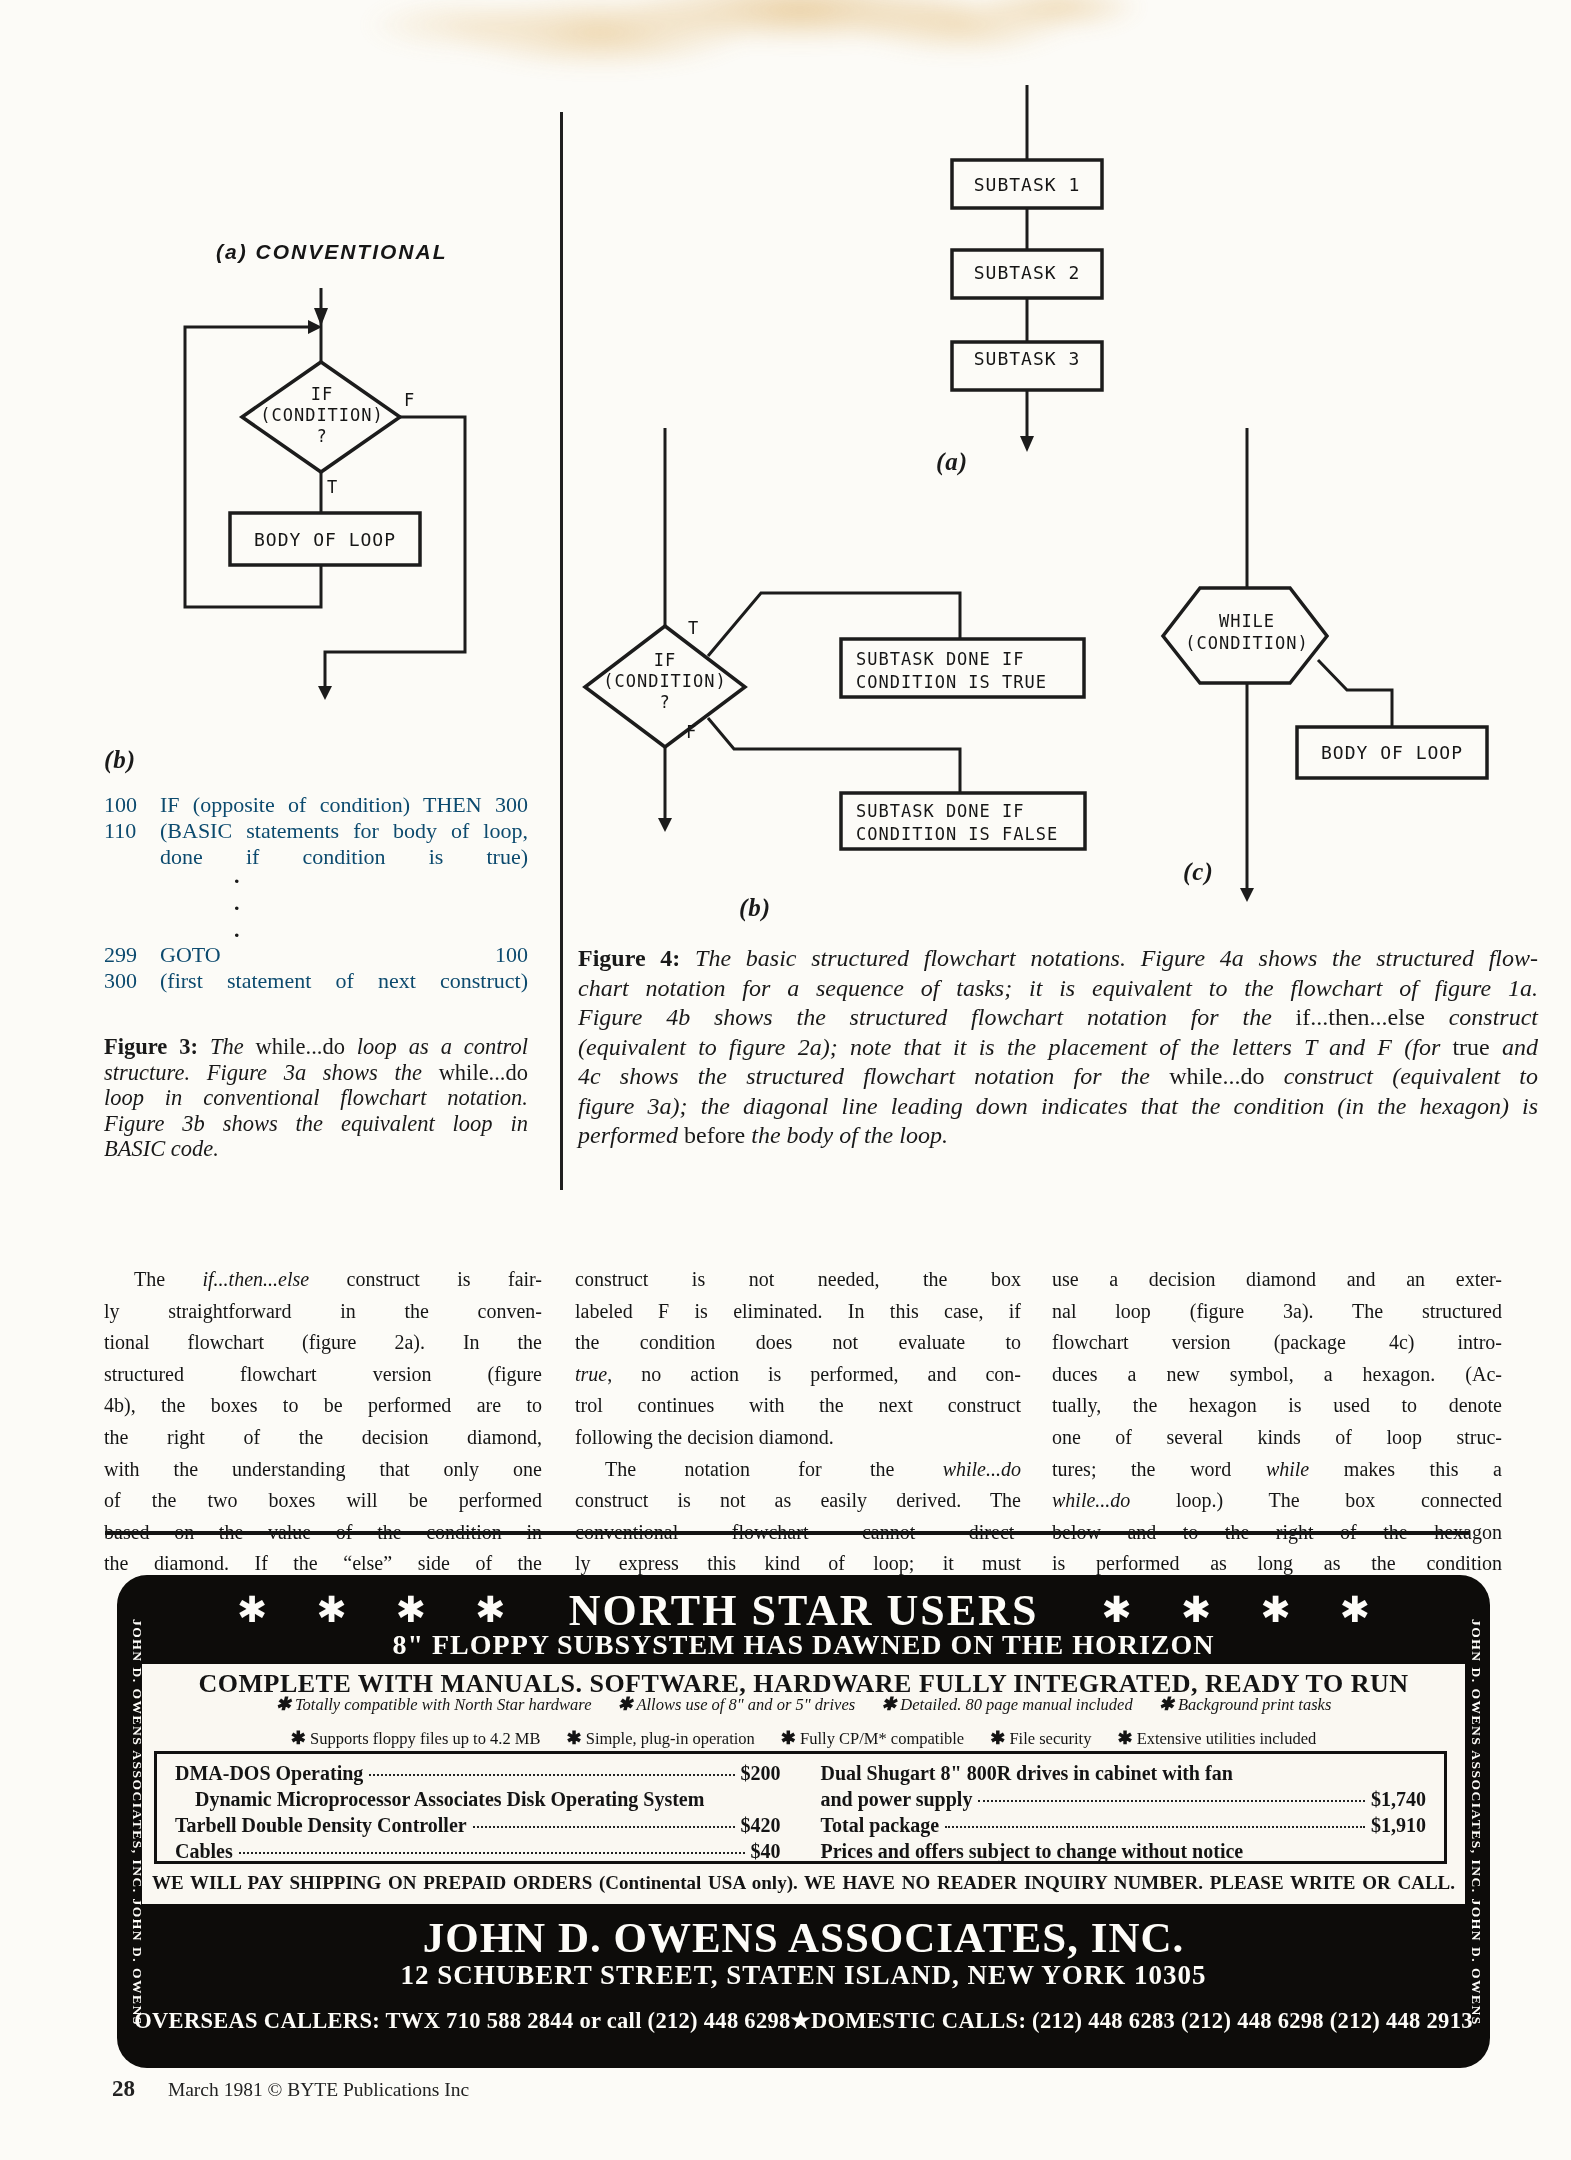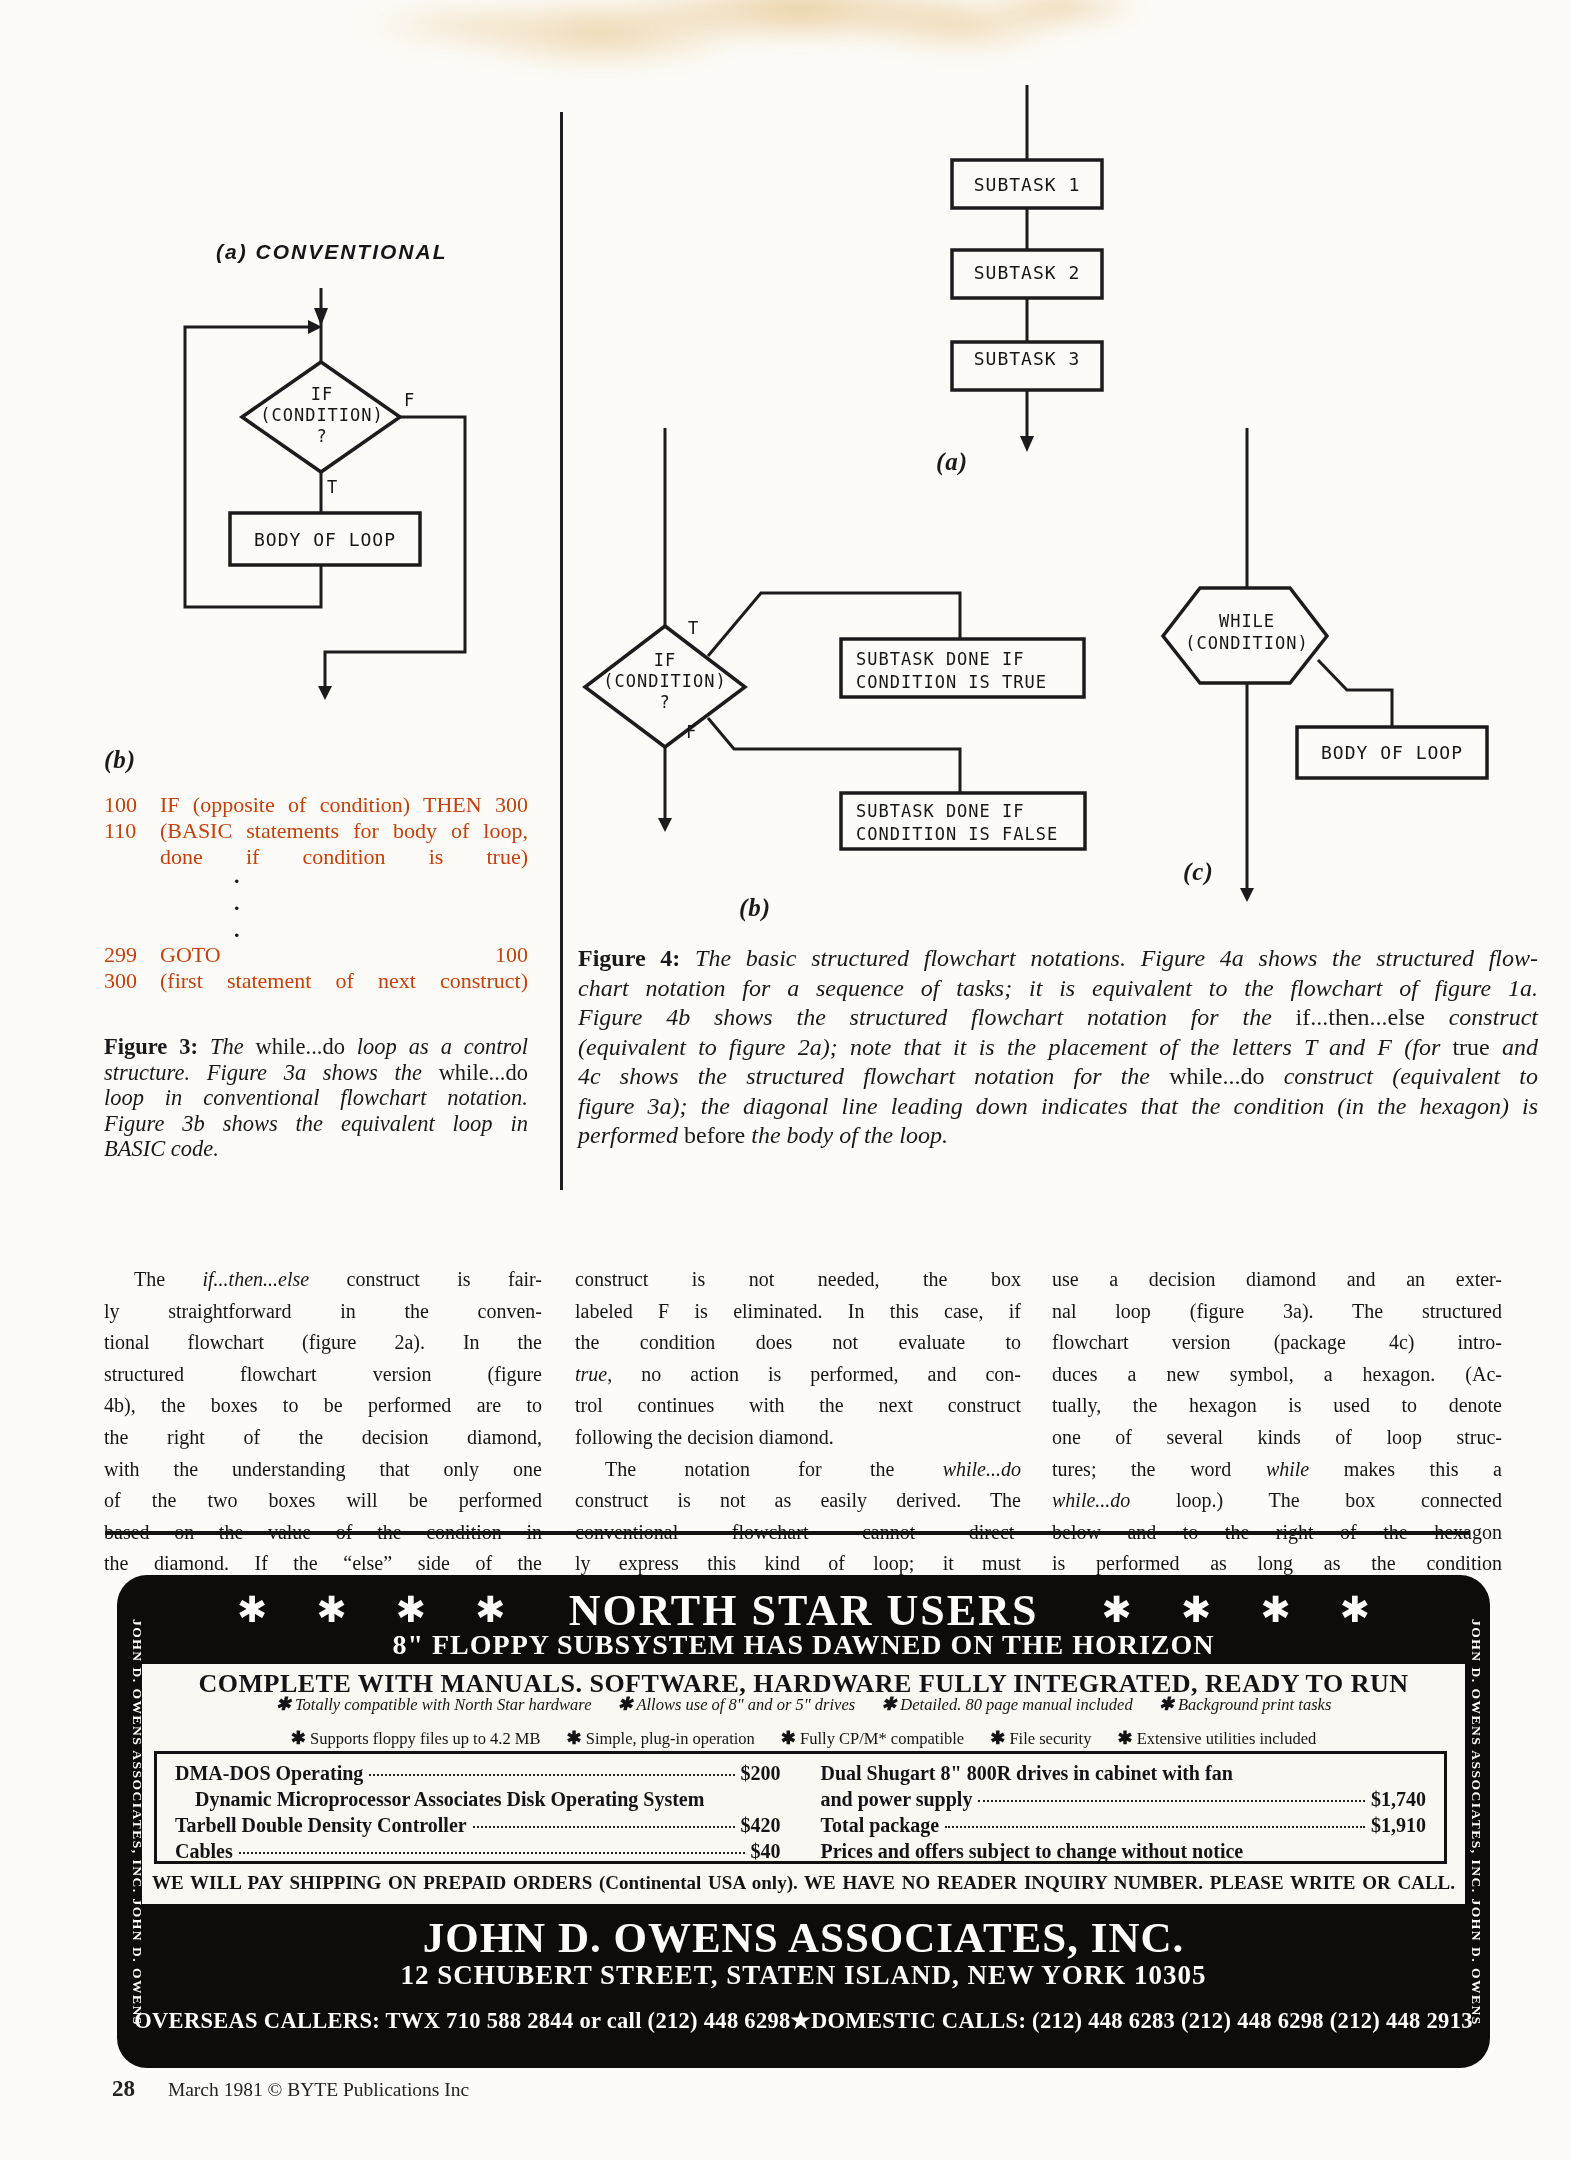--- a/index.html
+++ b/index.html
@@ -22,21 +22,21 @@
   .st{stroke:#1c1c1c;stroke-width:3;fill:none;}
   .bx{stroke:#1c1c1c;stroke-width:3.5;fill:#fcfbf7;}
   .ah{fill:#1c1c1c;stroke:none;}
 
   .flow-label{position:absolute;font-family:"DejaVu Sans Mono",monospace;color:#161616;letter-spacing:1px;}
   .center-label{display:flex;align-items:center;justify-content:center;text-align:left;}
   .tag{position:absolute;font:italic 700 25px "Liberation Serif",serif;letter-spacing:1px;color:#1a1a1a;}
   .fig-title{position:absolute;font:italic 700 21px "Liberation Sans",sans-serif;letter-spacing:2px;color:#161616;}
 
   
-  .code{position:absolute;font:22px "Liberation Serif",serif;color:#c2410c;}
+  .code{position:absolute;font:22px "Liberation Serif",serif;color:#0c4a6e;}
   .row-code{display:flex;line-height:26px;}
   .row-code .rnum{width:56px;flex:0 0 56px;}
   .row-code .rtxt{flex:1;text-align:justify;text-align-last:justify;}
   .dots{position:absolute;font:700 22px "Liberation Serif",serif;line-height:27px;color:#191919;}
 
   
   .cap{position:absolute;font-style:italic;color:#191919;}
   .cap .ln{text-align:justify;text-align-last:justify;}
   .cap .ln.pend{text-align-last:left;}
   .cap em{font-style:normal;}

